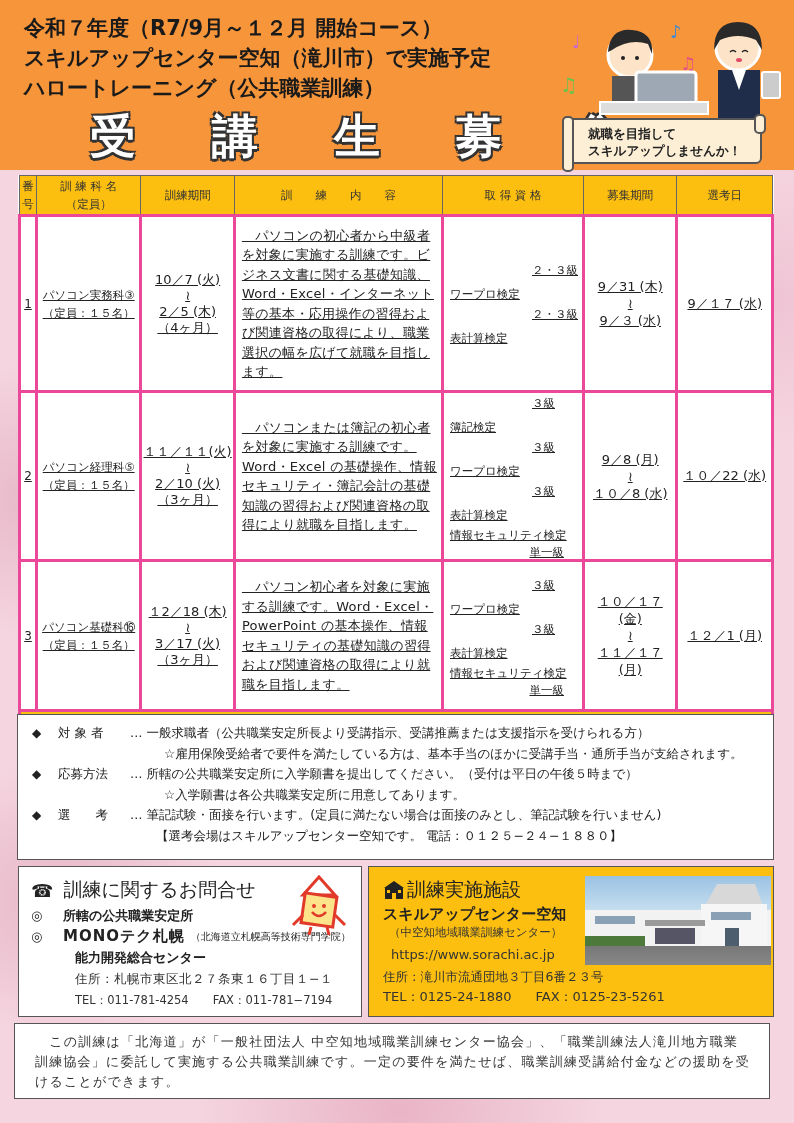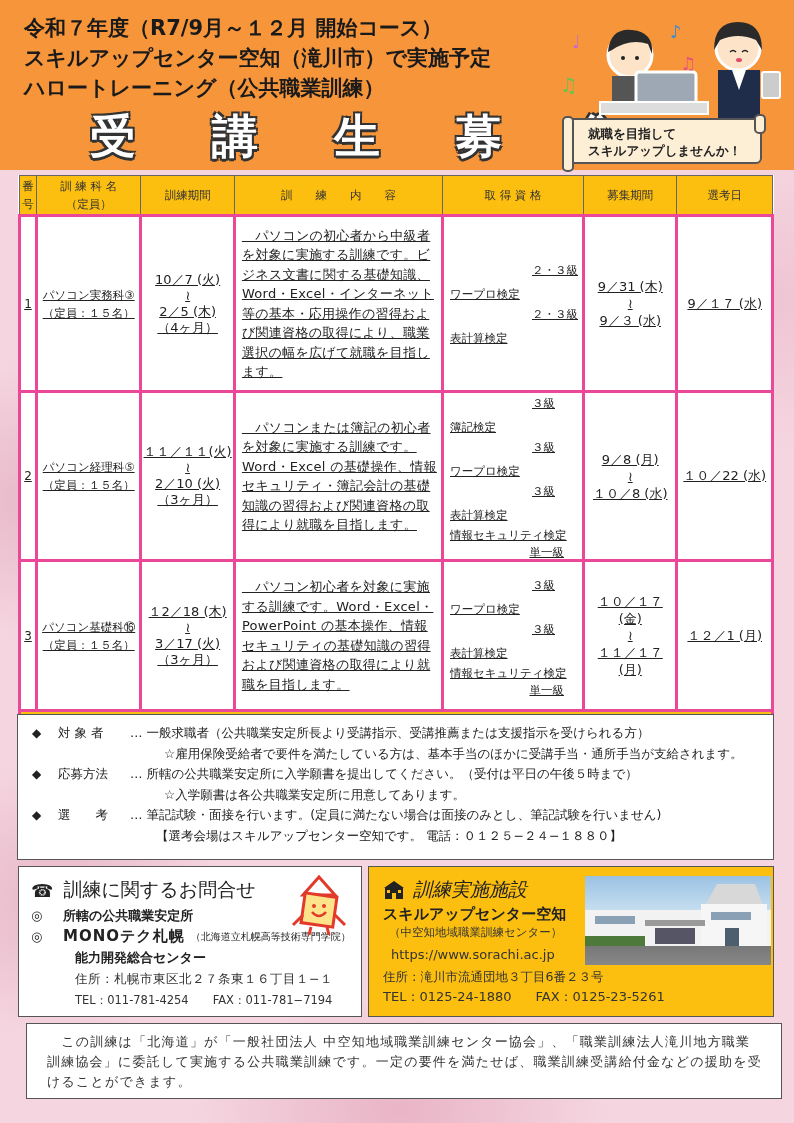--- a/index.html
+++ b/index.html
@@ -98,35 +98,35 @@
   .inquiry .indent { padding-left: 44px; }
   .inquiry .addr { padding-left: 44px; font-size: 12.5px; height: 22px; line-height: 22px; color: #333; letter-spacing: 0.5px; }
   .inquiry .tel { padding-left: 44px; font-size: 11.5px; height: 20px; line-height: 20px; color: #333; white-space: nowrap; }
   .inquiry .tel span + span { margin-left: 24px; }
   .mascot { position: absolute; left: 270px; top: 8px; width: 60px; height: 62px; }
 
   .facility {
     position: absolute; left: 368px; top: 866px; width: 406px; height: 151px;
     background: #fcbf10; border: 1px solid #555; padding: 8px 0 0 14px;
   }
-  .facility .title { font-size: 19px; display: flex; gap: 8px; align-items: center; height: 30px; font-style: italic; }
+  .facility .title { font-size: 19px; display: flex; gap: 2px; align-items: center; height: 30px; }
   .facility .name { font-weight: bold; font-size: 15px; height: 20px; }
   .facility .sub { font-size: 11.5px; padding-left: 6px; height: 18px; color: #333; }
   .facility .url { font-size: 13px; padding-left: 8px; height: 24px; line-height: 24px; color: #333; }
   .facility .addr { font-size: 12.5px; height: 20px; line-height: 20px; color: #333; }
   .facility .tel { font-size: 13px; height: 20px; line-height: 20px; color: #333; white-space: nowrap; }
   .facility .tel span + span { margin-left: 24px; }
   .photo {
     position: absolute; left: 216px; top: 9px; width: 186px; height: 89px;
     background: linear-gradient(#9bc2e3 0%, #c7dff0 40%, #eaeaea 40%, #dcdcdc 78%, #777 78%, #888 100%);
     overflow: hidden;
   }
 
   .footer-note {
-    position: absolute; left: 26px; top: 1023px; width: 756px; height: 76px;
+    position: absolute; left: 14px; top: 1023px; width: 756px; height: 76px;
     background: #fff; border: 1px solid #555; padding: 8px 18px 0 20px;
     font-size: 13px; line-height: 20px; letter-spacing: 1.2px; color: #333;
   }
 </style>
 </head>
 <body>
 
 <div class="header">
   <div class="t1">令和７年度（R7/9月～１２月 開始コース）</div>
   <div class="t2">スキルアップセンター空知（滝川市）で実施予定</div>

